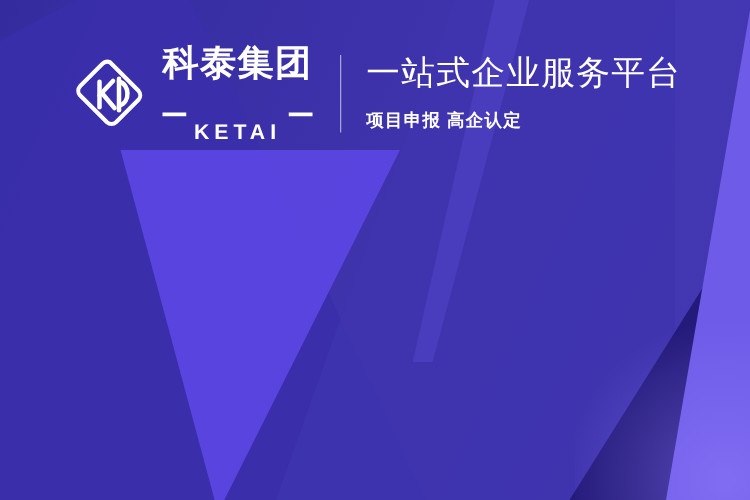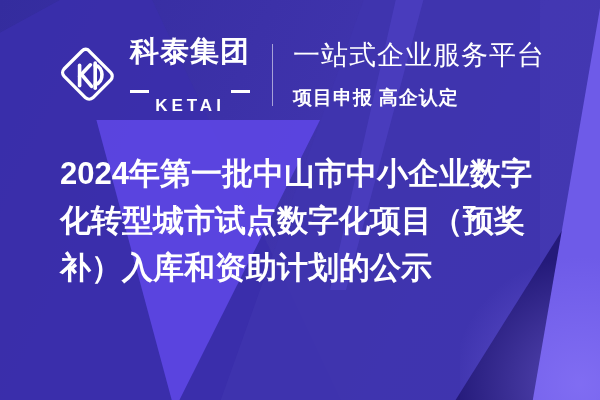--- a/index.html
+++ b/index.html
@@ -175,21 +175,21 @@
     color: #ffffff;
     font-size: 27px;
     font-weight: normal;
     letter-spacing: 1px;
     line-height: 1.15;
     white-space: nowrap;
   }
   .tagline-sub {
     color: #ffffff;
     font-family: "Liberation Serif", "DejaVu Serif", serif;
-    font-size: 19px;
+    font-size: 14px;
     font-weight: bold;
     letter-spacing: 1px;
     line-height: 1.2;
     margin-top: 16px;
     white-space: nowrap;
   }
 
   .title {
     position: absolute;
     left: 60px;
@@ -246,16 +246,15 @@
 
       <div class="divider"></div>
 
       <div class="tagline">
         <div class="tagline-main">一站式企业服务平台</div>
         <div class="tagline-sub">项目申报 高企认定</div>
       </div>
 
     </div>
 
-    <div class="title">2024年第一批中山市中小企业数字化转型城市试点数字化项目（预奖补）入库和资助计划的公示</div>
 
   </div>
 </div>
 
 </body></html>

